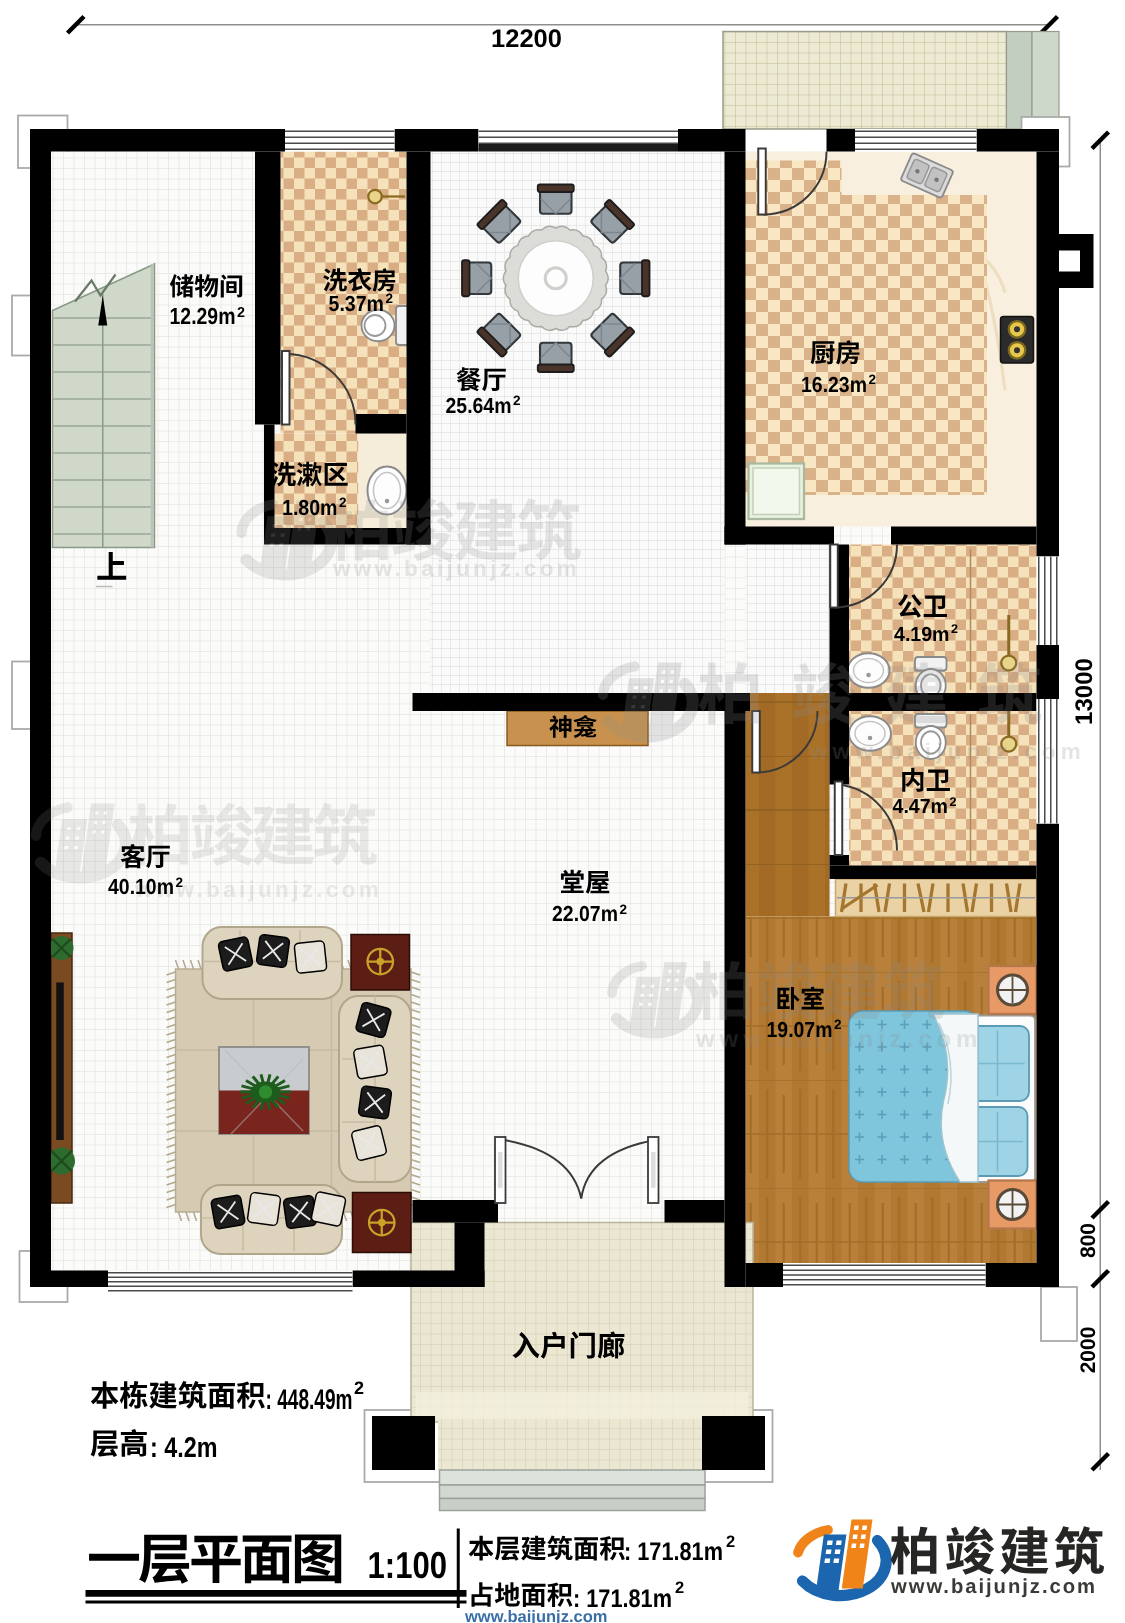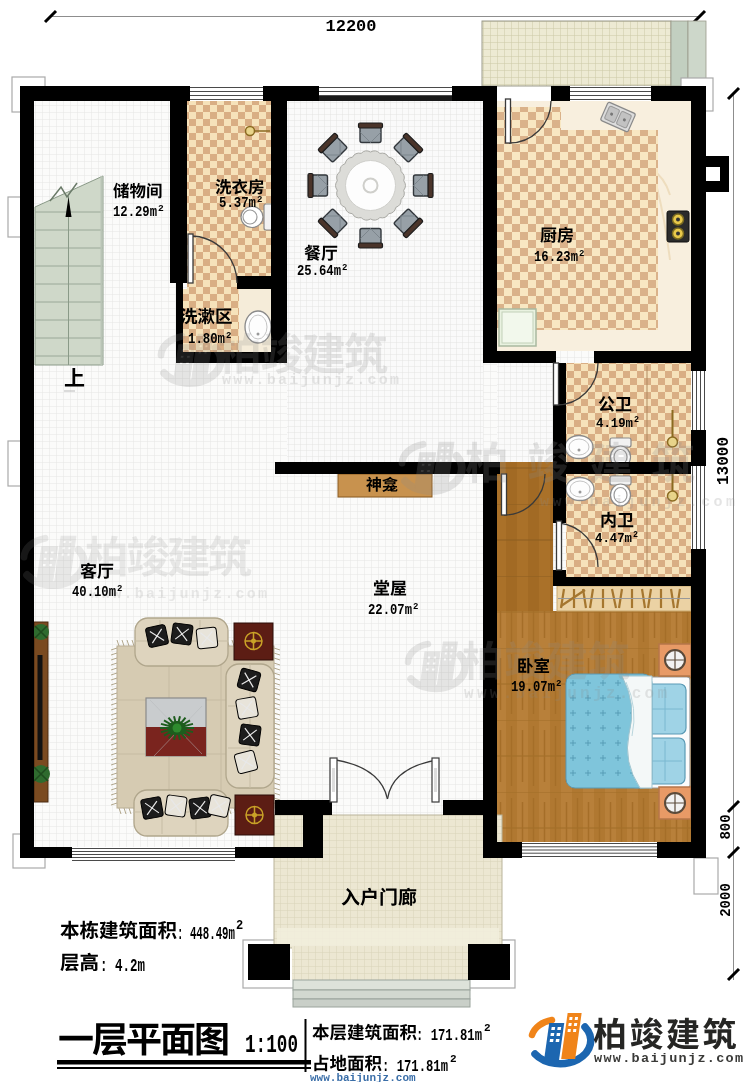--- a/index.html
+++ b/index.html
@@ -1,16 +1,16 @@
 <!DOCTYPE html>
 <html><head><meta charset="utf-8">
 <style>
 html,body{margin:0;padding:0;background:#fff}
 #page{position:relative;width:750px;height:1082px;background:#be185d;overflow:hidden;
-font-family:Liberation Mono, monospace;}
+font-family:Liberation Sans, sans-serif;}
 </style></head><body>
 <div id="page">
 <svg width="750" height="1082" viewBox="0 0 750 1082">
 <defs>
 <pattern id="grid" width="7" height="7" patternUnits="userSpaceOnUse">
  <rect width="7" height="7" fill="#fbfbfa"></rect>
  <path d="M0 0H7M0 0V7" stroke="#e6e6e4" stroke-width="1" fill="none"></path>
 </pattern>
 <pattern id="grid2" width="6" height="6" patternUnits="userSpaceOnUse">
  <rect width="6" height="6" fill="#fafafa"></rect>

